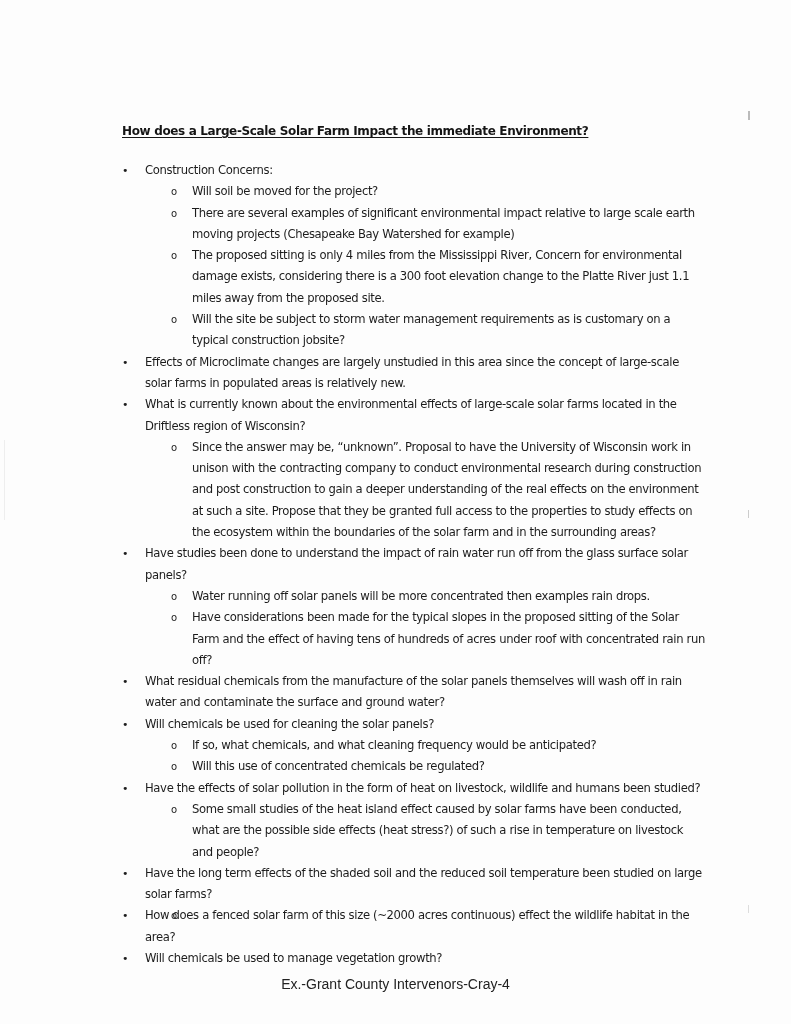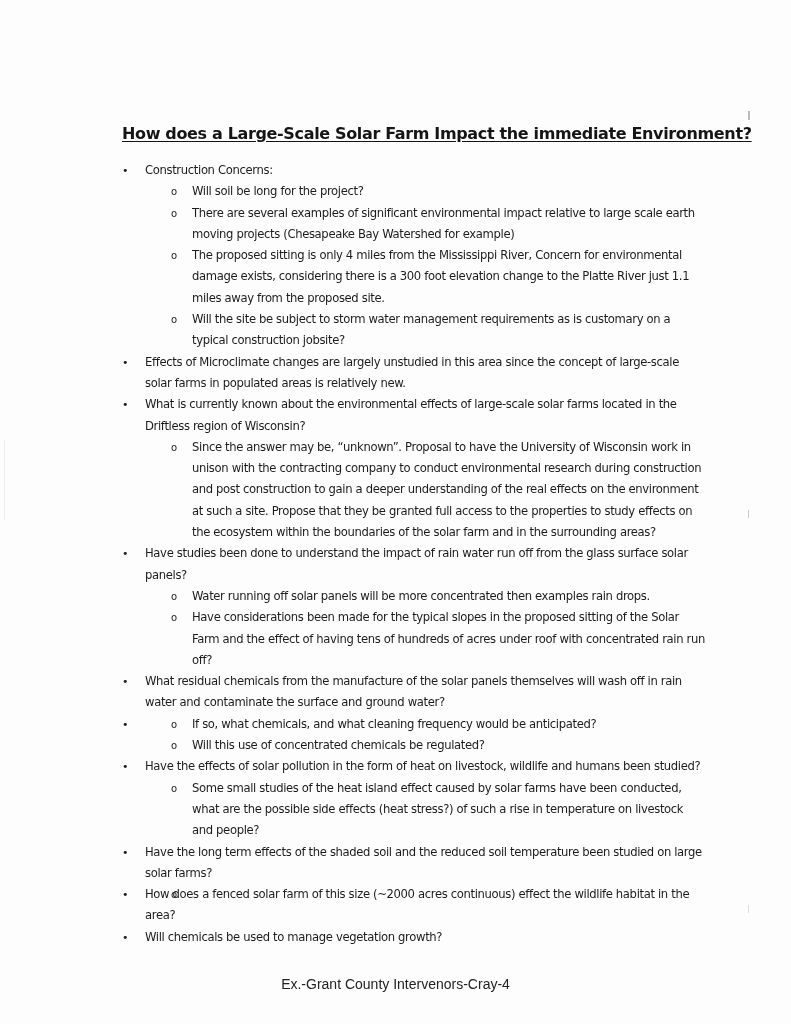--- a/index.html
+++ b/index.html
@@ -3,21 +3,21 @@
 <meta charset="utf-8">
 <style>
   html, body { margin: 0; padding: 0; }
   body {
     width: 791px; height: 1024px; background: #fdfdfd; position: relative; overflow: hidden;
     font-family: "Liberation Sans", sans-serif; color: #1a1a1a;
   }
   .page { position: absolute; left: 0; top: 0; width: 791px; height: 1024px; }
   .title {
     position: absolute; left: 122px; top: 124px; width: 560px;
-    font-family: "DejaVu Sans", sans-serif; font-weight: bold; font-size: 16px;
+    font-family: "DejaVu Sans", sans-serif; font-weight: bold; font-size: 12px;
     text-decoration: underline; text-underline-offset: 2px; letter-spacing: -0.35px;
     color: #151515; white-space: nowrap;
   }
   .list { position: absolute; left: 0; top: 160px; width: 791px; }
   .item { position: relative; font-family: "DejaVu Sans", sans-serif; font-size: 11.6px; line-height: 21.3px; letter-spacing: -0.35px; color: #1c1c1c; }
   .lvl1 { padding-left: 145px; width: 560px; }
   .lvl2 { padding-left: 192px; width: 515px; }
   .bullet { position: absolute; top: 0; font-size: 11px; }
   .lvl1 .bullet { left: 122px; }
   .lvl2 .bullet { left: 171px; font-size: 10px; }
@@ -27,32 +27,32 @@
   }
   .artifact { position: absolute; background: #bbb; }
 </style>
 </head>
 <body>
 
 <div class="page">
   <div class="title">How does a Large-Scale Solar Farm Impact the immediate Environment?</div>
   <div class="list" id="list">
       <div class="item lvl1"><span class="bullet">•</span><span>Construction Concerns:</span></div>
-      <div class="item lvl2"><span class="bullet">o</span><span>Will soil be long for the project?</span></div>
+      <div class="item lvl2"><span class="bullet">o</span><span>Will soil be moved for the project?</span></div>
       <div class="item lvl2"><span class="bullet">o</span><span>There are several examples of significant environmental impact relative to large scale earth moving projects (Chesapeake Bay Watershed for example)</span></div>
       <div class="item lvl2"><span class="bullet">o</span><span>The proposed sitting is only 4 miles from the Mississippi River, Concern for environmental damage exists, considering there is a 300 foot elevation change to the Platte River just 1.1 miles away from the proposed site.</span></div>
       <div class="item lvl2"><span class="bullet">o</span><span>Will the site be subject to storm water management requirements as is customary on a typical construction jobsite?</span></div>
       <div class="item lvl1"><span class="bullet">•</span><span>Effects of Microclimate changes are largely unstudied in this area since the concept of large-scale solar farms in populated areas is relatively new.</span></div>
       <div class="item lvl1"><span class="bullet">•</span><span>What is currently known about the environmental effects of large-scale solar farms located in the Driftless region of Wisconsin?</span></div>
       <div class="item lvl2"><span class="bullet">o</span><span>Since the answer may be, “unknown”.  Proposal to have the University of Wisconsin work in unison with the contracting company to conduct environmental research during construction and post construction to gain a deeper understanding of the real effects on the environment at such a site.  Propose that they be granted full access to the properties to study effects on the ecosystem within the boundaries of the solar farm and in the surrounding areas?</span></div>
       <div class="item lvl1"><span class="bullet">•</span><span>Have studies been done to understand the impact of rain water run off from the glass surface solar panels?</span></div>
       <div class="item lvl2"><span class="bullet">o</span><span>Water running off solar panels will be more concentrated then examples rain drops.</span></div>
       <div class="item lvl2"><span class="bullet">o</span><span>Have considerations been made for the typical slopes in the proposed sitting of the Solar Farm and the effect of having tens of hundreds of acres under roof with concentrated rain run off?</span></div>
       <div class="item lvl1"><span class="bullet">•</span><span>What residual chemicals from the manufacture of the solar panels themselves will wash off in rain water and contaminate the surface and ground water?</span></div>
-      <div class="item lvl1"><span class="bullet">•</span></div>
+      <div class="item lvl1"><span class="bullet">•</span><span>Will chemicals be used for cleaning the solar panels?</span></div>
       <div class="item lvl2"><span class="bullet">o</span><span>If so, what chemicals, and what cleaning frequency would be anticipated?</span></div>
       <div class="item lvl2"><span class="bullet">o</span><span>Will this use of concentrated chemicals be regulated?</span></div>
       <div class="item lvl1"><span class="bullet">•</span><span>Have the effects of solar pollution in the form of heat on livestock, wildlife and humans been studied?</span></div>
       <div class="item lvl2"><span class="bullet">o</span><span>Some small studies of the heat island effect caused by solar farms have been conducted, what are the possible side effects (heat stress?) of such a rise in temperature on livestock and people?</span></div>
       <div class="item lvl1"><span class="bullet">•</span><span>Have the long term effects of the shaded soil and the reduced soil temperature been studied on large solar farms?</span></div>
       <div class="item lvl2"><span class="bullet">o</span></div>
       <div class="item lvl1"><span class="bullet">•</span><span>How does a fenced solar farm of this size (~2000 acres continuous) effect the wildlife habitat in the area?</span></div>
       <div class="item lvl1"><span class="bullet">•</span><span>Will chemicals be used to manage vegetation growth?</span></div>
     </div>
   <div class="footer">Ex.-Grant County Intervenors-Cray-4</div>

